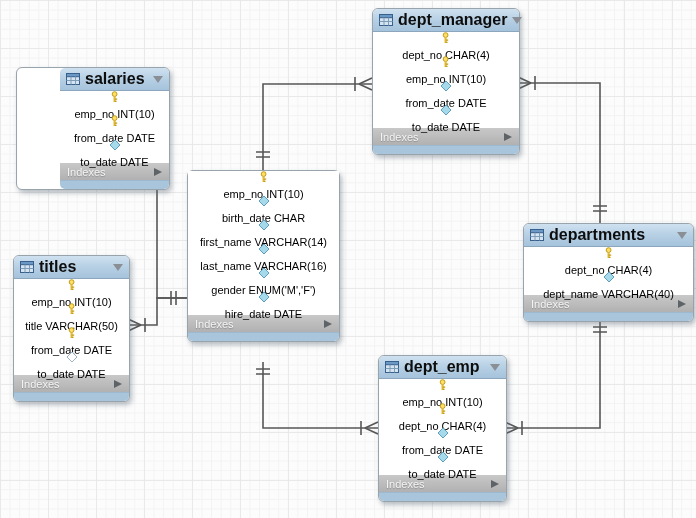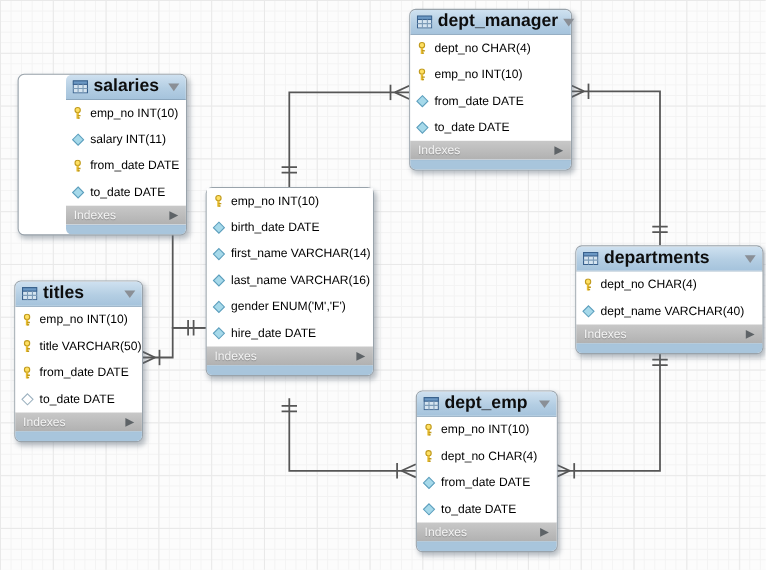--- a/index.html
+++ b/index.html
@@ -27,21 +27,21 @@
     font-weight:bold;font-size:16px;color:#0d0d0d;white-space:nowrap;
   }
   .hdr-icon{width:14px;height:12px;flex:0 0 auto;}
   .collapse-arrow{
     margin-left:auto;width:0;height:0;flex:0 0 auto;
     border-left:5px solid transparent;border-right:5px solid transparent;
     border-top:7px solid #8a8f96;
   }
   .tbl-rows{background:#fff;}
   .col-row{height:24px;display:flex;align-items:center;gap:5px;padding:0 5px;
-    font-size:11px;color:#000;white-space:nowrap;}
+    font-size:11px;color:#000;white-space:nowrap;flex-direction:column;}
   .col-icon{width:12px;height:12px;flex:0 0 auto;}
   .tbl-footer{
     height:17px;display:flex;align-items:center;padding:0 7px;
     background:linear-gradient(180deg,#c8c8c8,#b1b1b1);
     font-size:11px;font-weight:normal;color:#f4f4f4;text-shadow:0 1px 1px #8e8e8e;
   }
   .footer-arrow{
     margin-left:auto;width:0;height:0;
     border-top:4.5px solid transparent;border-bottom:4.5px solid transparent;
     border-left:8px solid #5e6367;
@@ -128,26 +128,20 @@
     </div>
     <div class="tbl-rows">
         <div class="col-row">
           <svg class="col-icon">
             <use href="#sym-key"></use>
           </svg>
           <span>emp_no INT(10)</span>
         </div>
         <div class="col-row">
           <svg class="col-icon">
-            <use href="#sym-diamond"></use>
-          </svg>
-          <span>salary INT(11)</span>
-        </div>
-        <div class="col-row">
-          <svg class="col-icon">
             <use href="#sym-key"></use>
           </svg>
           <span>from_date DATE</span>
         </div>
         <div class="col-row">
           <svg class="col-icon">
             <use href="#sym-diamond"></use>
           </svg>
           <span>to_date DATE</span>
         </div>
@@ -205,21 +199,21 @@
         <div class="col-row">
           <svg class="col-icon">
             <use href="#sym-key"></use>
           </svg>
           <span>emp_no INT(10)</span>
         </div>
         <div class="col-row">
           <svg class="col-icon">
             <use href="#sym-diamond"></use>
           </svg>
-          <span>birth_date DATE</span>
+          <span>birth_date CHAR</span>
         </div>
         <div class="col-row">
           <svg class="col-icon">
             <use href="#sym-diamond"></use>
           </svg>
           <span>first_name VARCHAR(14)</span>
         </div>
         <div class="col-row">
           <svg class="col-icon">
             <use href="#sym-diamond"></use>

